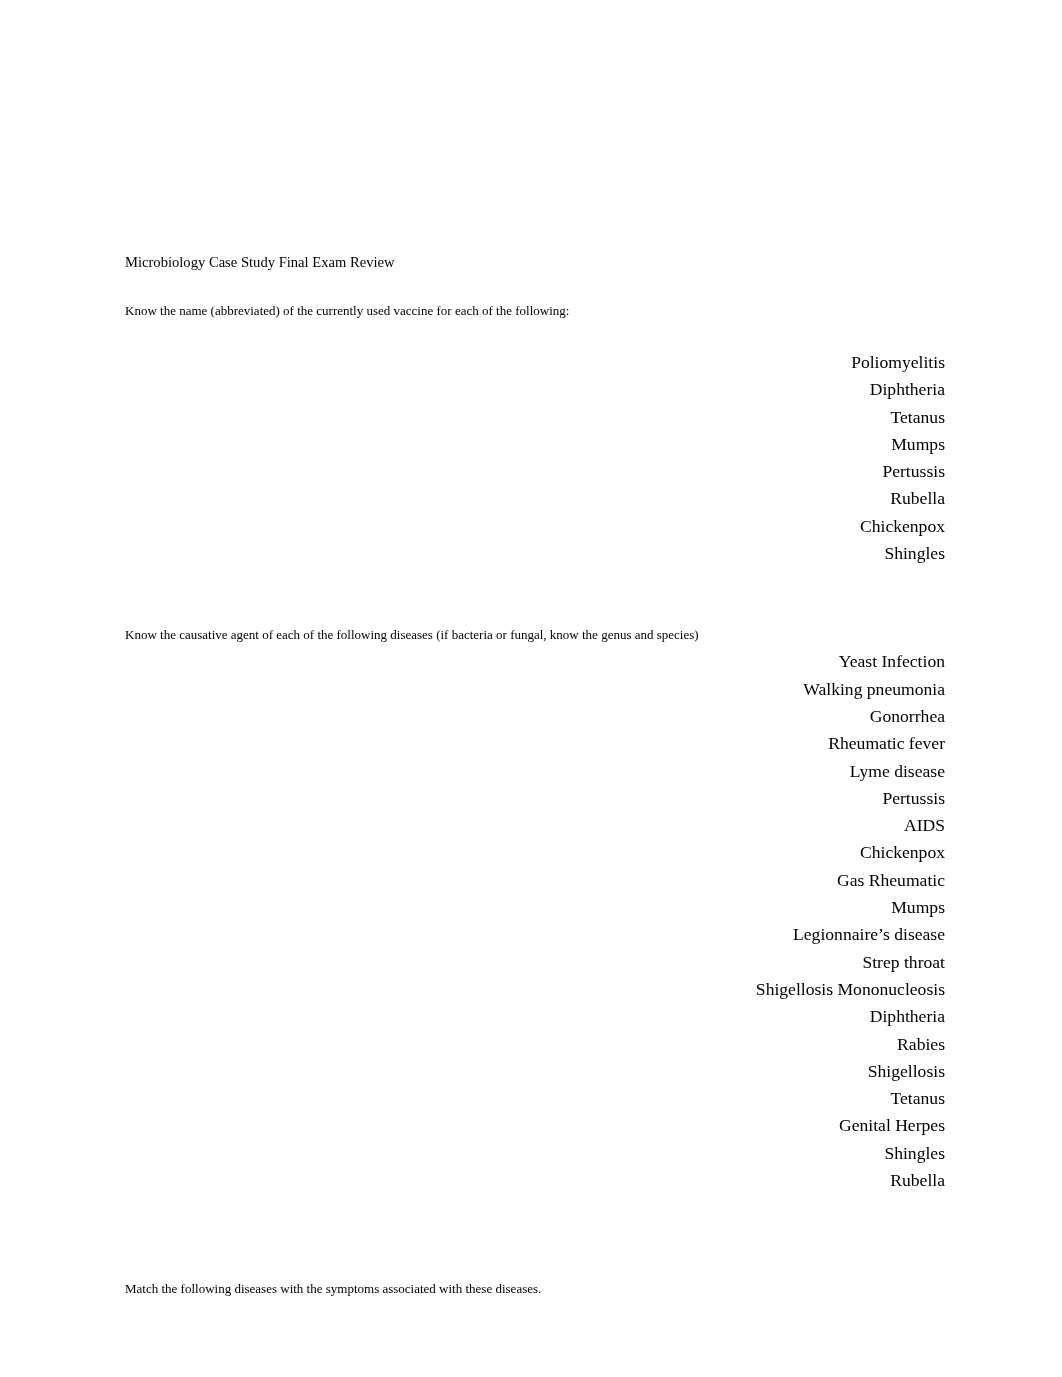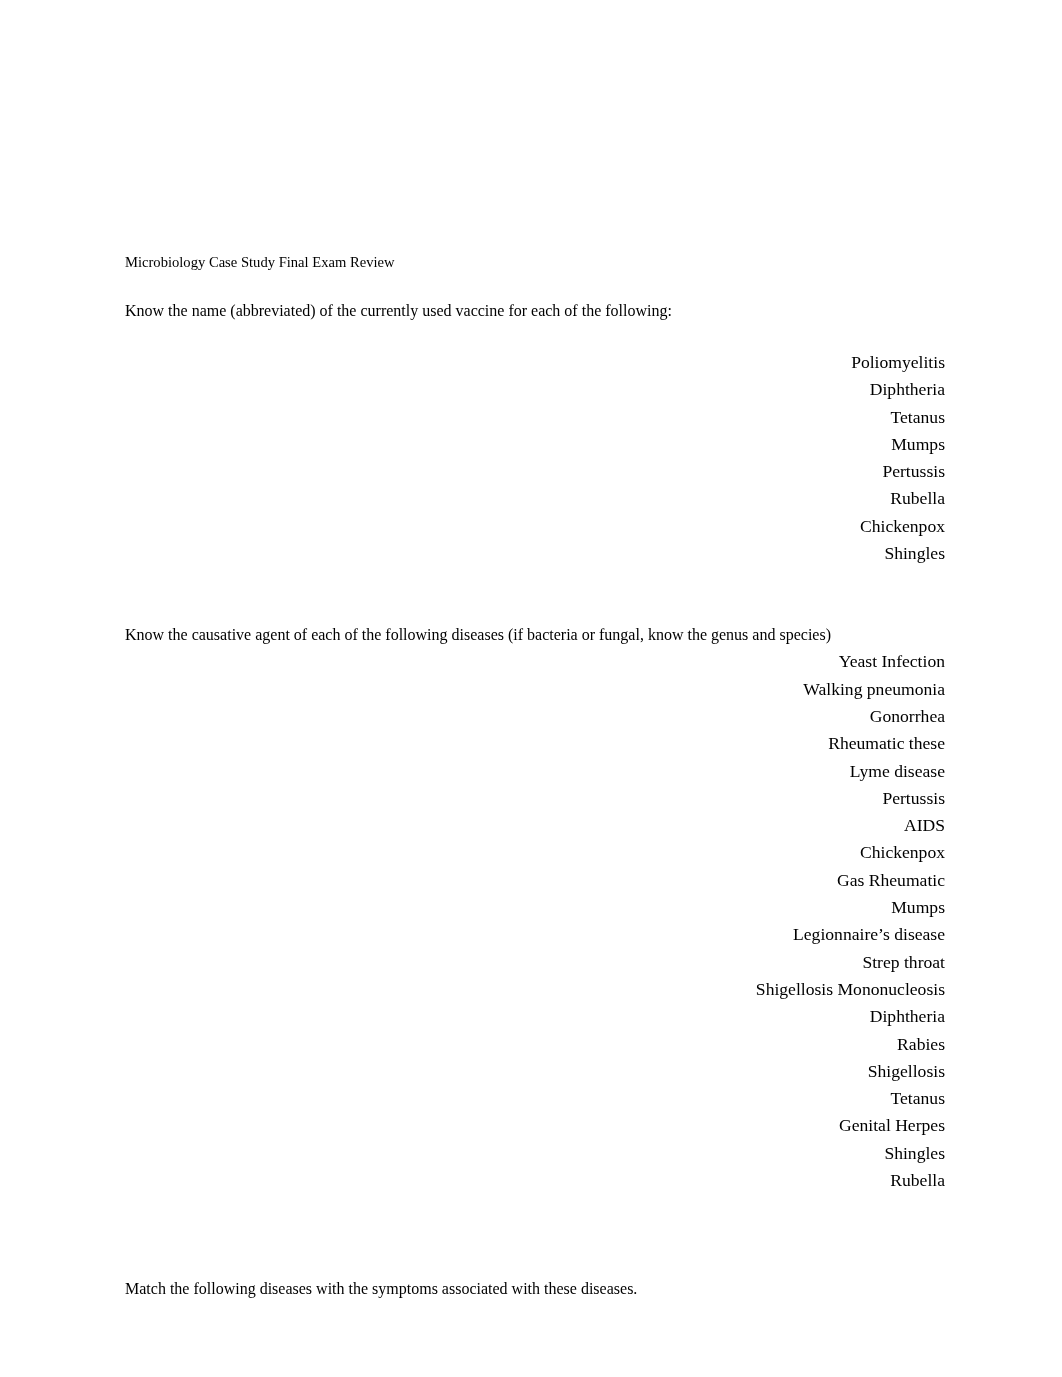--- a/index.html
+++ b/index.html
@@ -32,21 +32,21 @@
   }
   
   .doc-title {
     font-size: 14.6px;
     line-height: 20px;
     margin: 0 0 0 0;
     white-space: nowrap;
   }
   
   .para {
-    font-size: 16px;
+    font-size: 13px;
     line-height: 27px;
     margin: 0;
   }
   .spacer-half { height: 25px; }
   .spacer-one  { height: 27px; }
   .spacer-two  { height: 54px; }
   .spacer-lead { height: 25px; }
 
   
   .item-list {
@@ -89,21 +89,21 @@
     </ul>
 
     <div class="spacer-two"></div>
 
     <p class="para">Know the causative agent of each of the following diseases (if bacteria or fungal, know the genus and species)</p>
 
     <ul class="item-list">
       <li>Yeast Infection</li>
       <li>Walking pneumonia</li>
       <li>Gonorrhea</li>
-      <li>Rheumatic these</li>
+      <li>Rheumatic fever</li>
       <li>Lyme disease</li>
       <li>Pertussis</li>
       <li>AIDS</li>
       <li>Chickenpox</li>
       <li>Gas Rheumatic</li>
       <li>Mumps</li>
       <li>Legionnaire’s disease</li>
       <li>Strep throat</li>
       <li>Shigellosis Mononucleosis</li>
       <li>Diphtheria</li>

